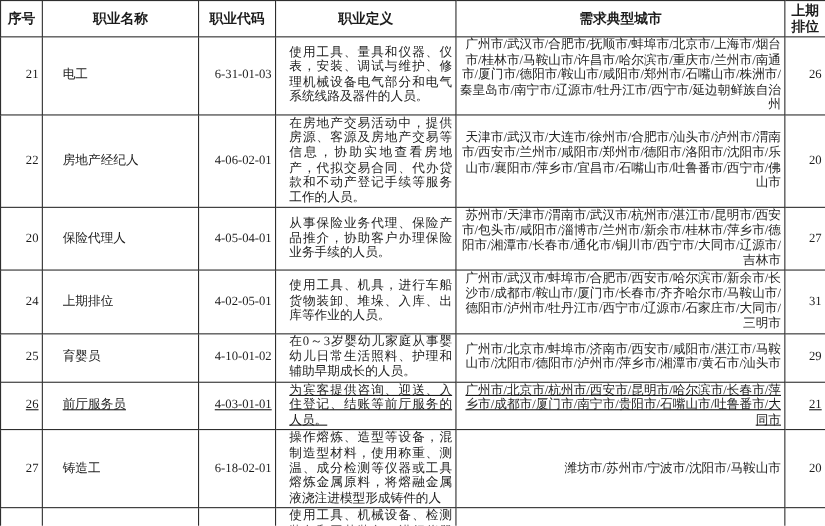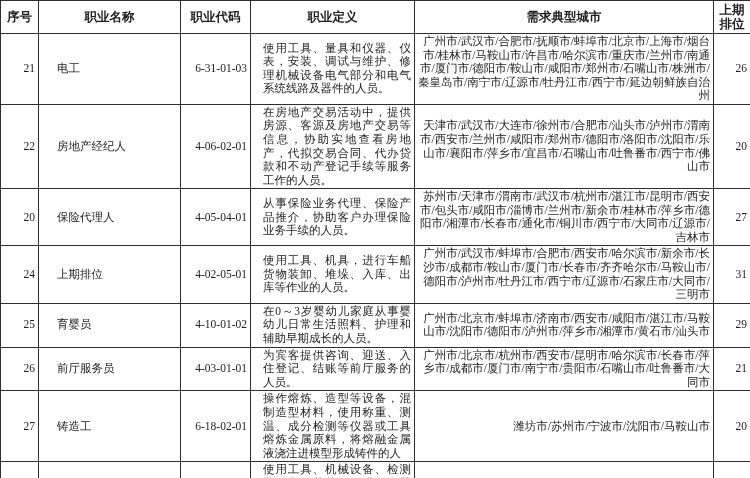--- a/index.html
+++ b/index.html
@@ -44,21 +44,21 @@
   td.no, td.code, td.rank { text-align: right; }
   td.name { text-align: left; padding-left: 18px; }
   td.def  { text-align: left; text-align: justify; padding-left: 12px; }
   td.city { text-align: right; }
 
   tr.r21 td { height: 66px; }
   tr.r22 td { height: 68px; font-family: Liberation Serif, serif; }
   tr.r23 td { height: 38px; }
   tr.r24 td { height: 44px; }
   tr.r25 td { height: 44px; }
-  tr.r26 td { height: 30px; }
+  tr.r26 td { height: 30px; text-decoration: underline; }
   tr.r27 td { height: 58px; }
   tr.r28 td { height: 52px; }
 </style>
 </head>
 <body>
 
 <table>
   <colgroup>
     <col class="c-no">
       <col class="c-name">

